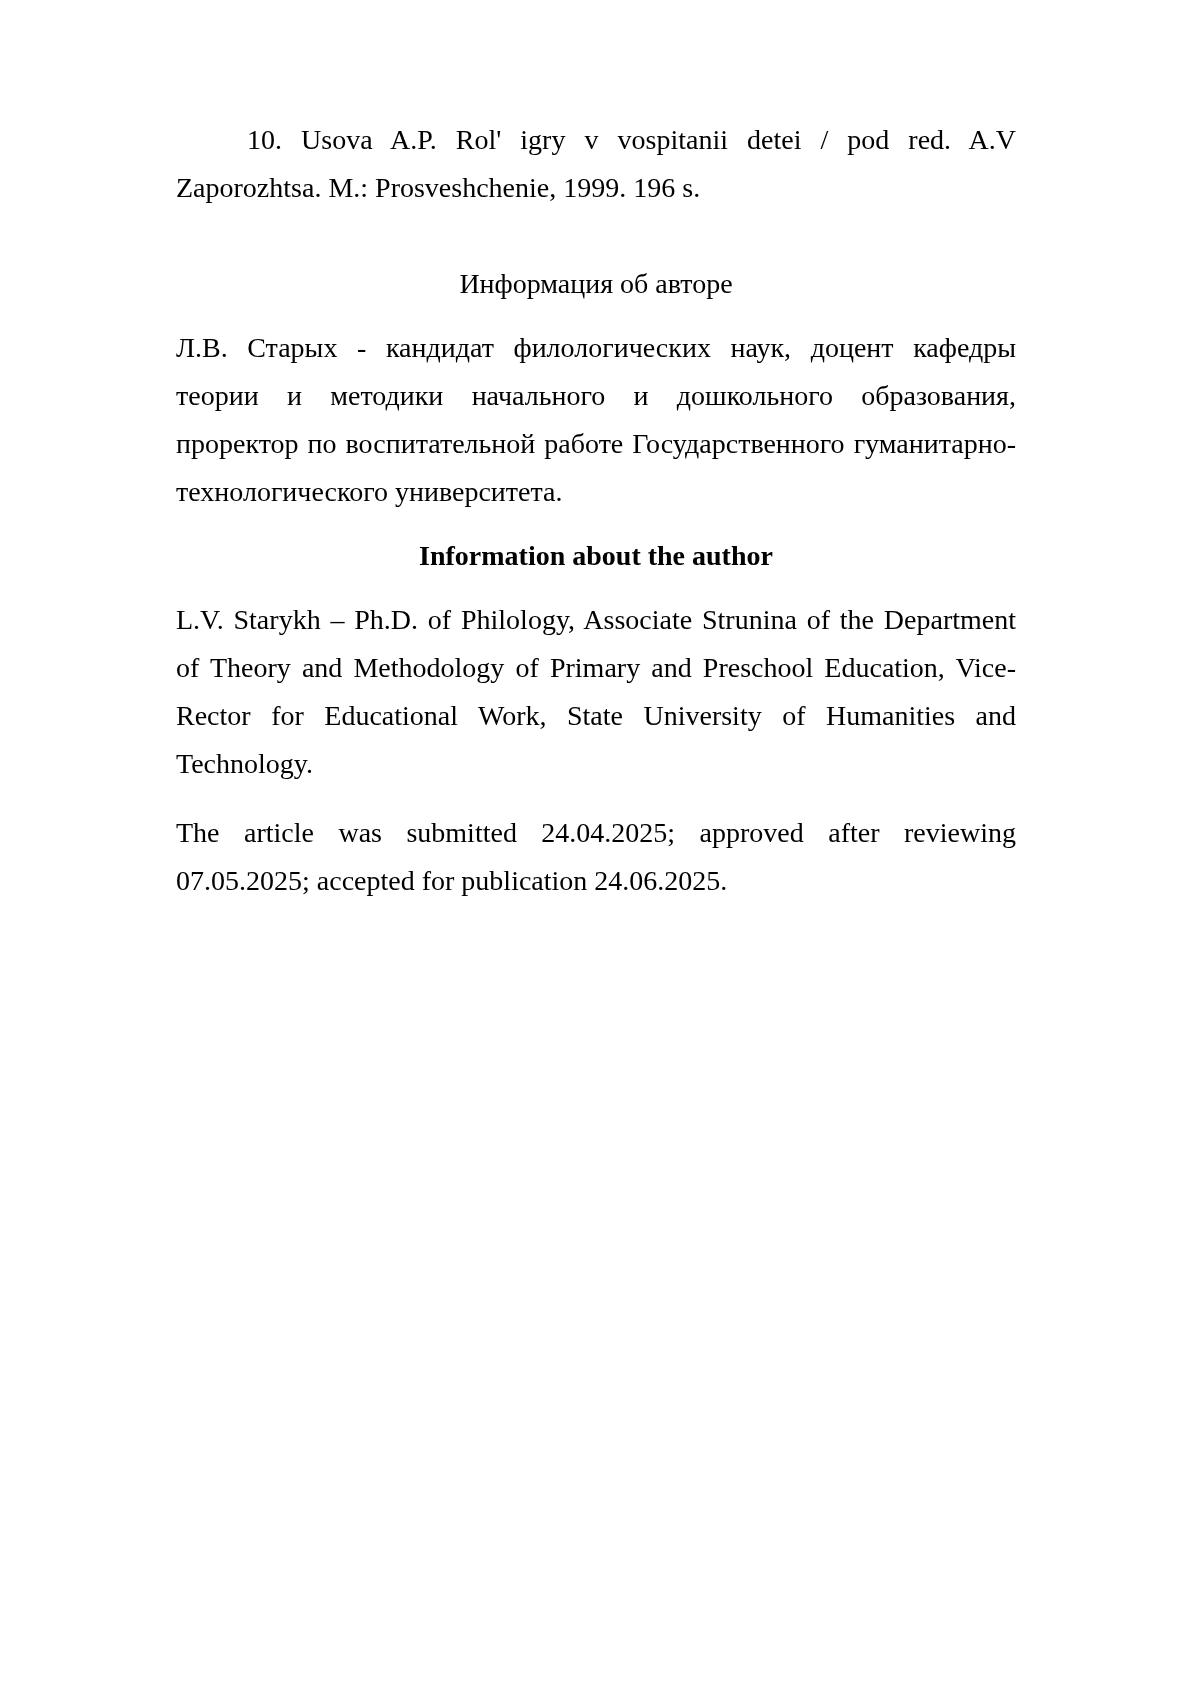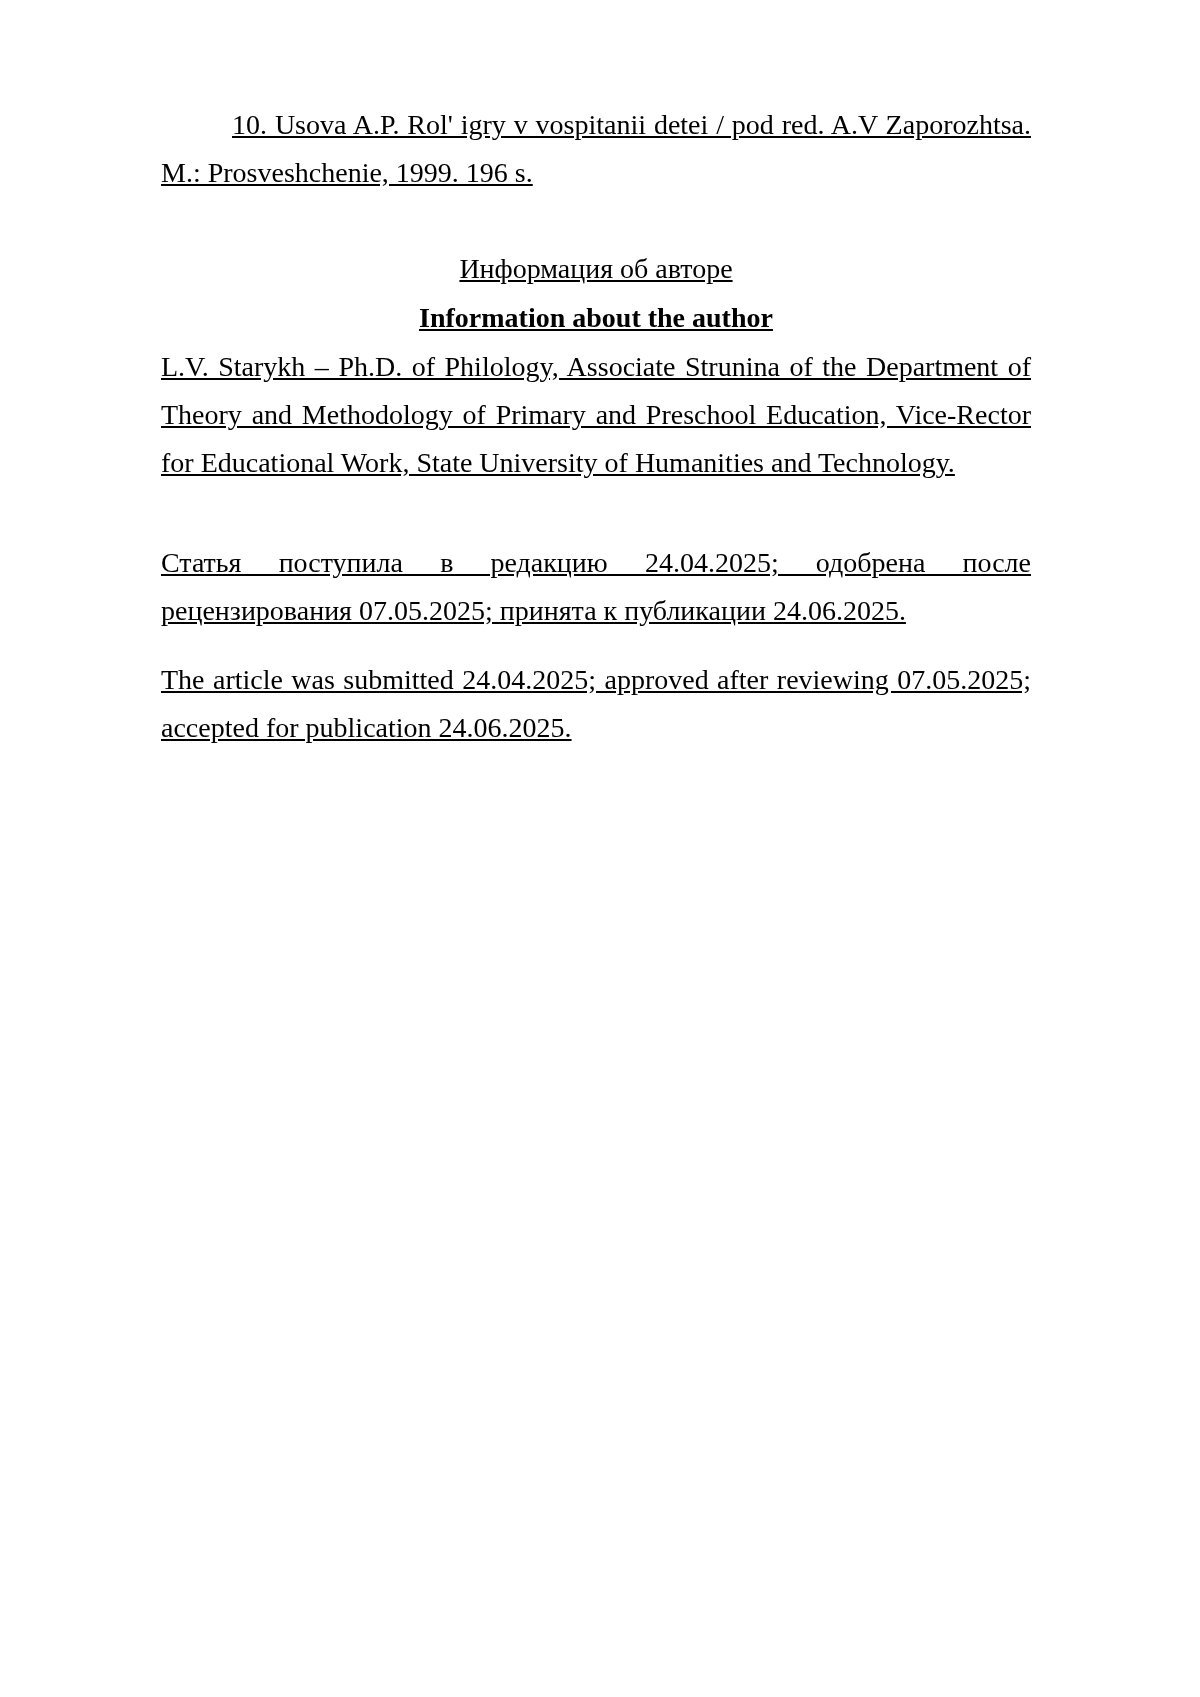--- a/index.html
+++ b/index.html
@@ -16,24 +16,23 @@
   }
   .page {
     box-sizing: border-box;
     width: 1200px;
     height: 1697px;
     padding: 100px 168px 0 160px;
     font-size: 28px;
     line-height: 48px;
   }
   .page p {
-    margin: 1px;
+    margin: 16px;
     text-align: justify;
     text-align-last: left;
-    text-decoration: underline;
   }
   .reference {
     text-indent: 71px;
   }
   .heading-ru {
     text-align: right;
     text-align-last: center !important;
     margin-top: 48px !important;
     font-weight: normal;
   }
@@ -52,22 +51,22 @@
 </head>
 <body>
 
 <div class="page">
 
   <p class="reference">10. Usova A.P. Rol' igry v vospitanii detei / pod red. A.V Zaporozhtsa. M.: Prosveshchenie, 1999. 196 s.</p>
 
 
   <p class="heading-ru">Информация об авторе</p>
 
+  <p>Л.В. Старых - кандидат филологических наук, доцент кафедры теории и методики начального и дошкольного образования, проректор по воспитательной работе Государственного гуманитарно-технологического университета.</p>
 
   <p class="heading-en">Information about the author</p>
 
   <p>L.V. Starykh – Ph.D. of Philology, Associate Strunina of the Department of Theory and Methodology of Primary and Preschool Education, Vice-Rector for Educational Work, State University of Humanities and Technology.</p>
 
-  <p class="submission-ru">Статья поступила в редакцию 24.04.2025; одобрена после рецензирования 07.05.2025; принята к публикации 24.06.2025.</p>
 
   <p class="submission-en">The article was submitted 24.04.2025; approved after reviewing 07.05.2025; accepted for publication 24.06.2025.</p>
 
 </div>
 
 </body></html>

